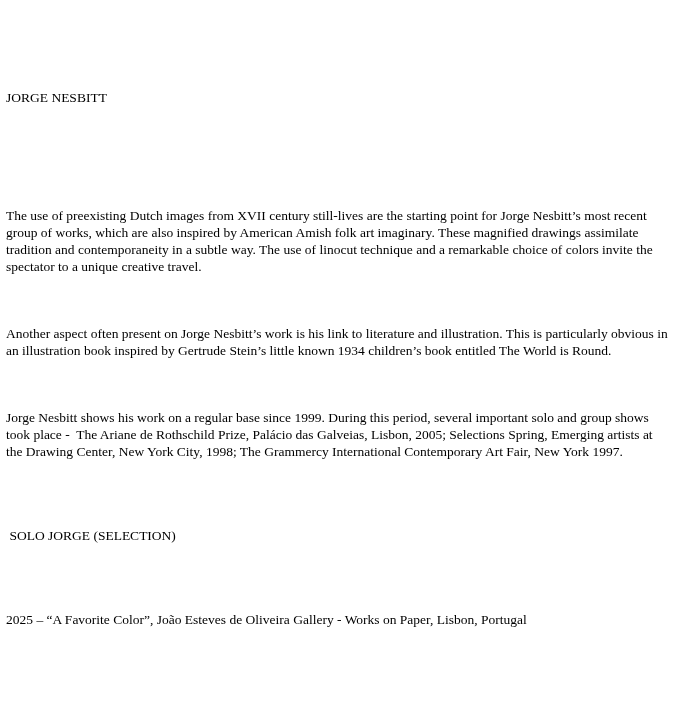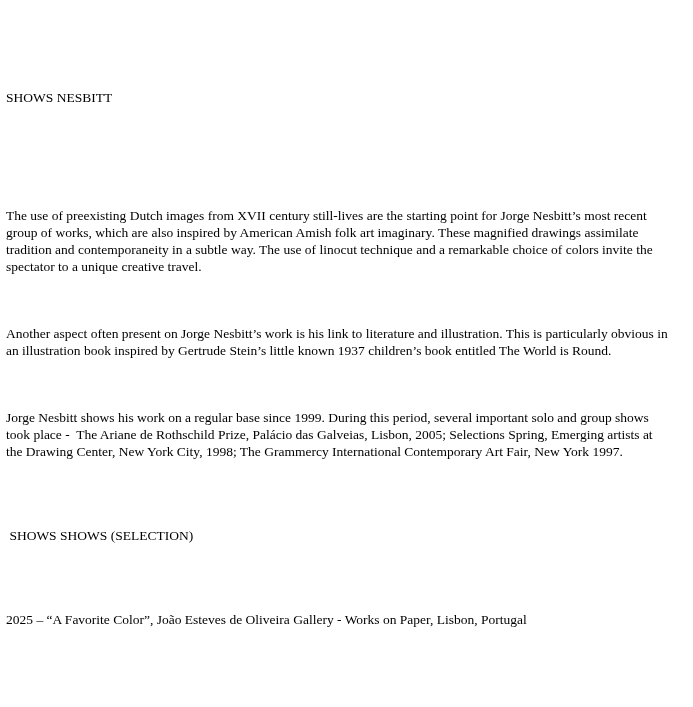--- a/index.html
+++ b/index.html
@@ -35,28 +35,28 @@
   .section-heading {
     font-weight: normal;
   }
 </style>
 </head>
 <body>
 
 <main class="doc">
 
   <div class="header-block">
-    <div class="header-line">SHOWS NESBITT</div>
+    <div class="header-line">JORGE NESBITT</div>
   </div>
 
   <p>The use of preexisting Dutch images from XVII century still-lives are the starting point for Jorge Nesbitt’s most recent group of works, which are also inspired by American Amish folk art imaginary. These magnified drawings assimilate tradition and contemporaneity in a subtle way. The use of linocut technique and a remarkable choice of colors invite the spectator to a unique creative travel.</p>
-  <p>Another aspect often present on Jorge Nesbitt’s work is his link to literature and illustration. This is particularly obvious in an illustration book inspired by Gertrude Stein’s little known 1937 children’s book entitled The World is Round.</p>
+  <p>Another aspect often present on Jorge Nesbitt’s work is his link to literature and illustration. This is particularly obvious in an illustration book inspired by Gertrude Stein’s little known 1934 children’s book entitled The World is Round.</p>
   <p>Jorge Nesbitt shows his work on a regular base since 1999. During this period, several important solo and group shows took place -  The Ariane de Rothschild Prize, Palácio das Galveias, Lisbon, 2005; Selections Spring, Emerging artists at the Drawing Center, New York City, 1998; The Grammercy International Contemporary Art Fair, New York 1997.</p>
 
-  <p class="section-heading"> SHOWS SHOWS (SELECTION)</p>
+  <p class="section-heading"> SOLO JORGE (SELECTION)</p>
 
   <p>2025 – “A Favorite Color”, João Esteves de Oliveira Gallery - Works on Paper, Lisbon, Portugal</p>
   
   
   
   
 
   
 
   

